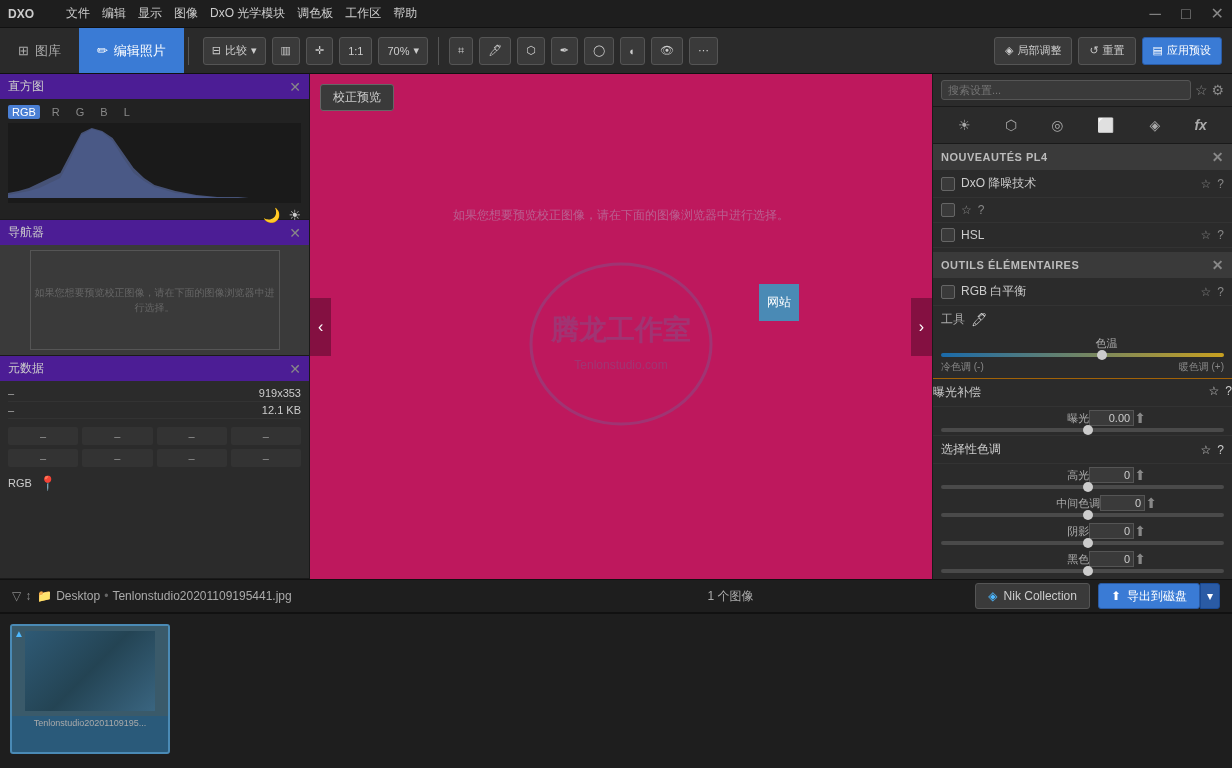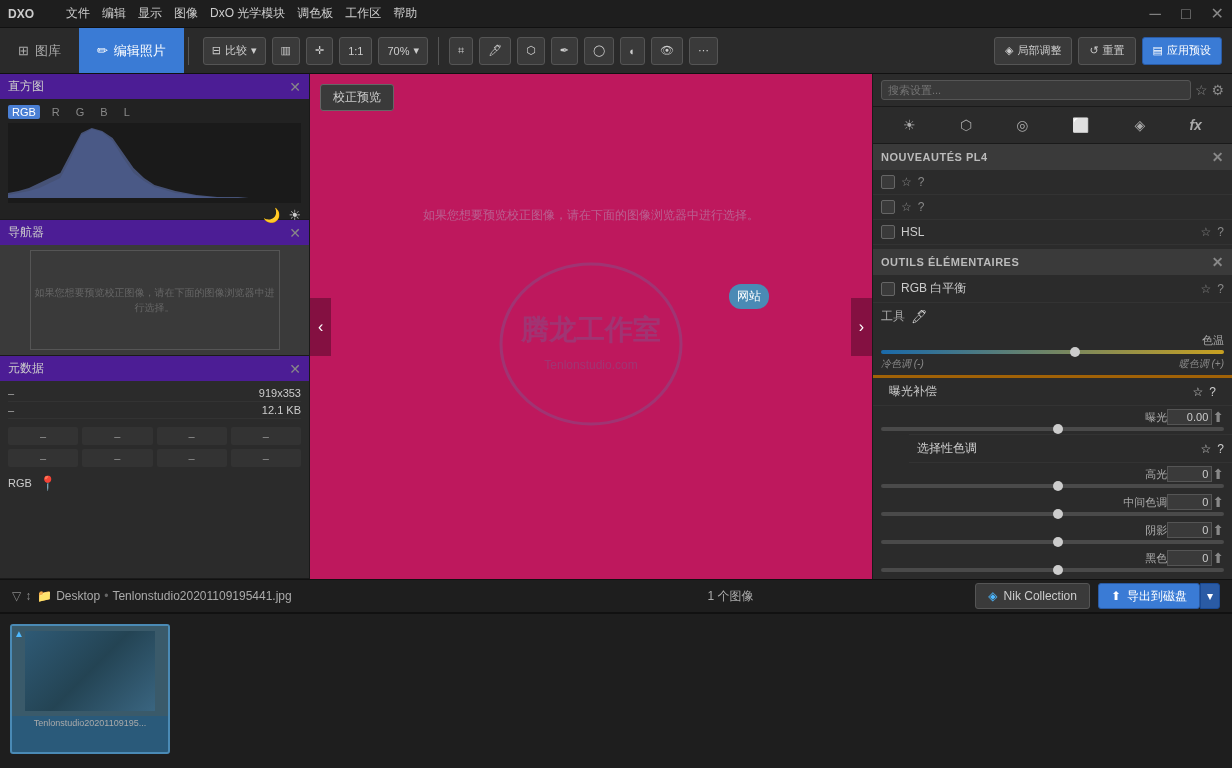--- a/index.html
+++ b/index.html
@@ -61,51 +61,51 @@
 
     
     .center-area { flex: 1; background: #be185d; display: flex; flex-direction: column; position: relative; overflow: hidden; }
     .preview-btn { position: absolute; top: 10px; left: 10px; background: #3a3a3a; border: 1px solid #666; color: #ccc; padding: 4px 12px; border-radius: 3px; cursor: pointer; font-size: 12px; z-index: 10; }
     .center-content { flex: 1; display: flex; align-items: center; justify-content: center; position: relative; }
     .watermark-overlay { position: absolute; inset: 0; display: flex; align-items: center; justify-content: center; flex-direction: column; }
     .nav-arrow-left { position: absolute; left: 0; top: 50%; transform: translateY(-50%); background: rgba(0,0,0,0.3); color: #fff; padding: 20px 8px; cursor: pointer; font-size: 16px; }
     .nav-arrow-right { position: absolute; right: 0; top: 50%; transform: translateY(-50%); background: rgba(0,0,0,0.3); color: #fff; padding: 20px 8px; cursor: pointer; font-size: 16px; }
 
     
-    .right-panel { width: 360px; background: #2b2b2b; border-left: 1px solid #1a1a1a; display: flex; flex-direction: column; flex-shrink: 0; overflow-y: auto; }
+    .right-panel { width: 300px; background: #2b2b2b; border-left: 1px solid #1a1a1a; display: flex; flex-direction: column; flex-shrink: 0; overflow-y: auto; }
     .search-bar { padding: 6px 8px; display: flex; align-items: center; gap: 4px; border-bottom: 1px solid #1a1a1a; }
     .search-input { flex: 1; background: #3a3a3a; border: 1px solid #555; color: #ccc; padding: 3px 6px; border-radius: 3px; font-size: 11px; outline: none; }
     .search-icons { display: flex; gap: 4px; }
     .search-icon-btn { color: #888; font-size: 14px; cursor: pointer; }
     .panel-icons-row { display: flex; align-items: center; justify-content: space-around; padding: 6px 8px; border-bottom: 1px solid #1a1a1a; }
     .panel-icon-btn { color: #aaa; font-size: 14px; cursor: pointer; padding: 4px; border-radius: 2px; }
     .section-header { background: #3a3a3a; padding: 5px 8px; display: flex; align-items: center; justify-content: space-between; font-size: 11px; font-weight: bold; color: #bbb; letter-spacing: 0.5px; }
     .section-close { color: #888; cursor: pointer; font-size: 14px; }
     .section-item { padding: 5px 8px; display: flex; align-items: center; gap: 6px; border-bottom: 1px solid #333; }
     .section-checkbox { width: 14px; height: 14px; background: #3a3a3a; border: 1px solid #666; border-radius: 2px; flex-shrink: 0; }
     .section-label { flex: 1; color: #ccc; font-size: 12px; }
     .section-star { color: #888; cursor: pointer; }
     .section-question { color: #888; cursor: pointer; }
     .tool-row { padding: 5px 8px; display: flex; align-items: center; gap: 6px; }
     .tool-label { color: #aaa; font-size: 12px; text-align: right; }
     .tool-icon { color: #ccc; font-size: 13px; cursor: pointer; }
     .slider-row { padding: 3px 8px; }
-    .slider-label-row { display: flex; justify-content: flex-end; align-items: center; margin-bottom: 2px; margin-left: 48px; }
+    .slider-label-row { display: flex; justify-content: center; align-items: center; margin-bottom: 2px; margin-left: 48px; }
     .slider-label { color: #aaa; font-size: 11px; }
     .slider-val-input { background: #3a3a3a; border: 1px solid #555; color: #ccc; width: 45px; padding: 1px 3px; font-size: 11px; text-align: right; }
     .slider-container { display: flex; align-items: center; gap: 4px; }
     .slider-track { flex: 1; height: 4px; background: linear-gradient(to right, #1a6aaa, #c8a020); border-radius: 2px; position: relative; cursor: pointer; }
     .slider-thumb { width: 10px; height: 10px; background: #ccc; border-radius: 50%; position: absolute; top: 50%; transform: translateY(-50%); cursor: pointer; }
     .slider-track-gray { flex: 1; height: 4px; background: #4a4a4a; border-radius: 2px; position: relative; cursor: pointer; }
     .slider-thumb-gray { width: 10px; height: 10px; background: #ccc; border-radius: 50%; position: absolute; top: 50%; transform: translateY(-50%); cursor: pointer; }
-    .cold-warm-labels { display: flex; justify-content: space-between; font-size: 10px; color: #888; padding: 0 8px 4px; font-style: italic; }
-    .exposure-header { padding: 5px 16px; display: flex; align-items: center; justify-content: space-between; border-bottom: 1px solid #333; border-top: 3px solid #a16207; }
+    .cold-warm-labels { display: flex; justify-content: space-between; font-size: 10px; color: #888; padding: 0 8px 4px; }
+    .exposure-header { padding: 5px 0; display: flex; align-items: flex-start; justify-content: space-between; border-bottom: 1px solid #333; border-top: 1px solid #a16207; }
     .exposure-label { color: #ccc; font-size: 12px; }
     .exposure-icons { display: flex; gap: 6px; }
-    .selective-header { padding: 5px 8px; display: flex; align-items: center; justify-content: space-between; border-bottom: 1px solid #333; border-top: 1px solid #333; margin-left: 36px; }
+    .selective-header { padding: 5px 8px; display: flex; align-items: center; justify-content: space-between; border-bottom: 1px solid #333; border-top: 1px solid #333; }
 
     
     .status-bar { height: 34px; background: #1e1e1e; display: flex; align-items: center; padding: 0 12px; gap: 8px; border-top: 1px solid #111; border-bottom: 1px solid #111; }
     .status-left { display: flex; align-items: center; gap: 6px; flex: 1; }
     .status-icons { display: flex; gap: 4px; align-items: center; }
     .status-icon { color: #888; font-size: 12px; }
     .breadcrumb { display: flex; align-items: center; gap: 4px; font-size: 12px; color: #aaa; }
     .breadcrumb-sep { color: #666; }
     .status-center { font-size: 12px; color: #aaa; flex: 1; text-align: center; }
     .status-right { display: flex; gap: 8px; align-items: center; }
@@ -285,21 +285,21 @@
       <div class="watermark-overlay">
         <div style="text-align:center;">
           <p style="color:rgba(180,200,220,0.4);font-size:12px;max-width:400px;">如果您想要预览校正图像，请在下面的图像浏览器中进行选择。</p>
           <div style="position:relative;margin-top:20px;">
             
             <svg width="280" height="200" viewBox="0 0 280 200" opacity="0.25">
               <ellipse cx="140" cy="100" rx="90" ry="80" fill="none" stroke="#4a8ab5" stroke-width="3"></ellipse>
               <text x="140" y="95" text-anchor="middle" fill="#4a8ab5" font-size="28" font-weight="bold">腾龙工作室</text>
               <text x="140" y="125" text-anchor="middle" fill="#4a8ab5" font-size="12">Tenlonstudio.com</text>
             </svg>
-            <div style="position:absolute;top:40px;right:-10px;background:#4a8ab5;color:#fff;padding:4px 8px;border-radius:12px;font-size:12px;">网站</div>
+            <div style="position:absolute;top:40px;right:-10px;background:#4a8ab5;color:#fff;padding:10px 8px;border-radius:0;font-size:12px;">网站</div>
           </div>
         </div>
       </div>
       <div class="nav-arrow-right">›</div>
     </div>
   </div>
 
   <div class="right-panel">
 
     <div class="search-bar">
@@ -318,20 +318,21 @@
       <span class="panel-icon-btn">◈</span>
       <span class="panel-icon-btn" style="font-style:italic;font-weight:bold;">fx</span>
     </div>
 
     <div class="section-header">
       <span>NOUVEAUTÉS PL4</span>
       <span class="section-close">✕</span>
     </div>
     <div class="section-item">
       <div class="section-checkbox"></div>
+      <span class="section-label">DxO 降噪技术</span>
       <span class="section-star">☆</span>
       <span class="section-question">?</span>
     </div>
     <div class="section-item">
       <div class="section-checkbox"></div>
       <span class="section-star">☆</span>
       <span class="section-question">?</span>
     </div>
     <div class="section-item">
       <div class="section-checkbox"></div>

